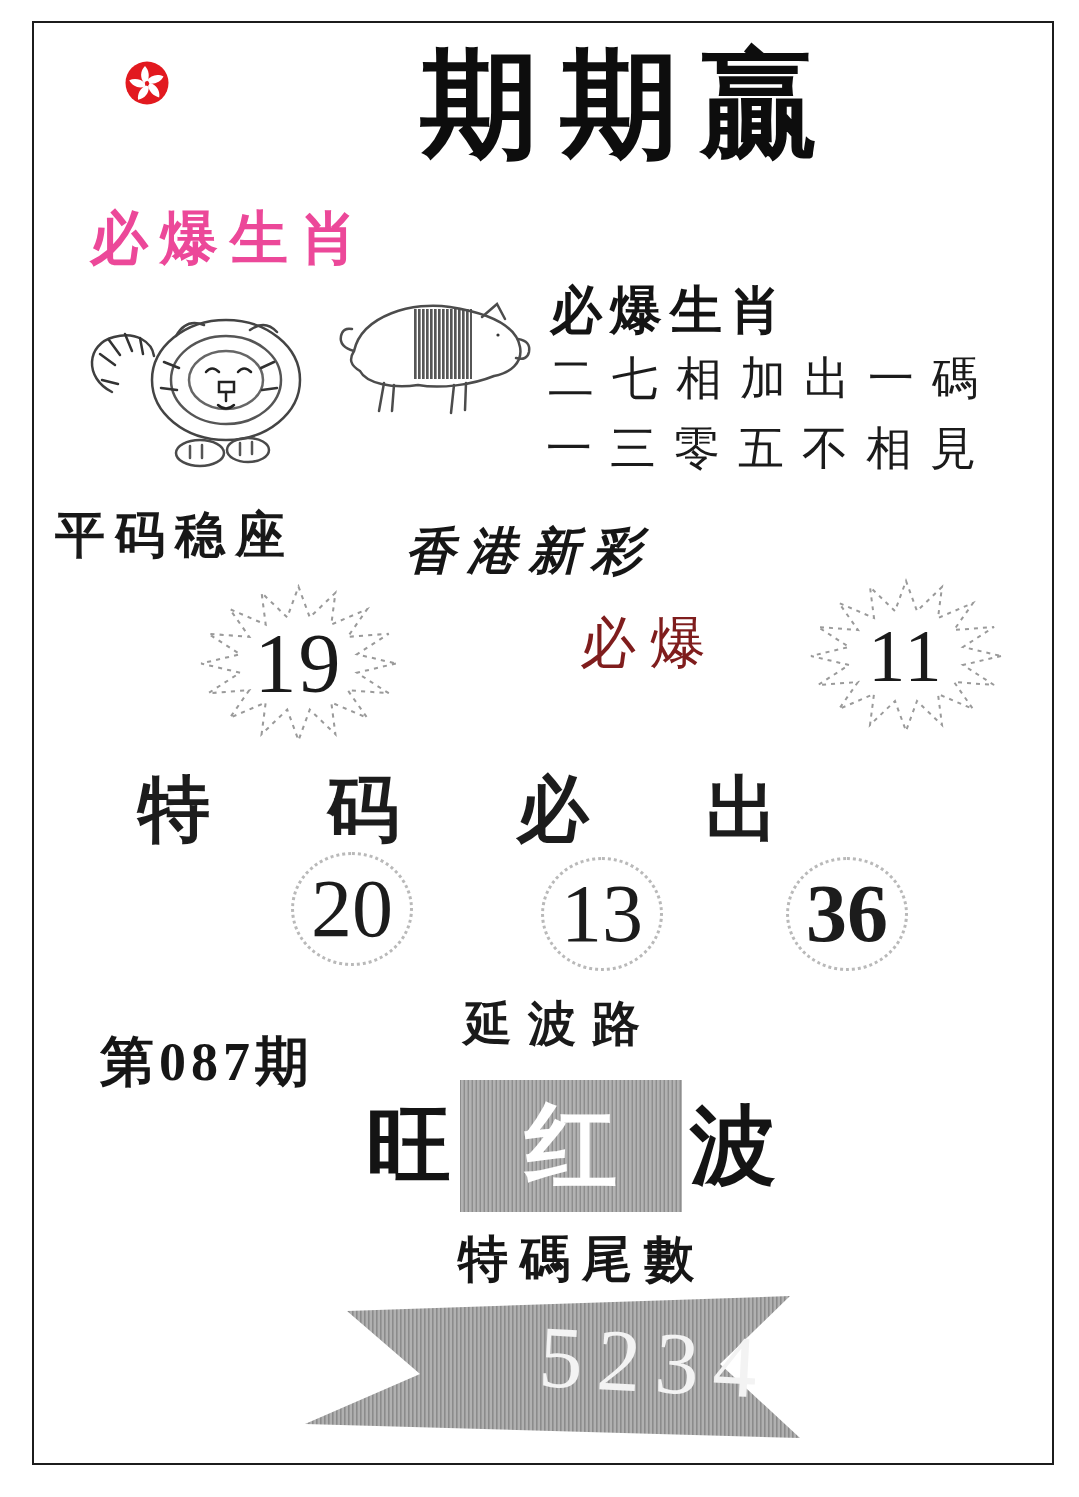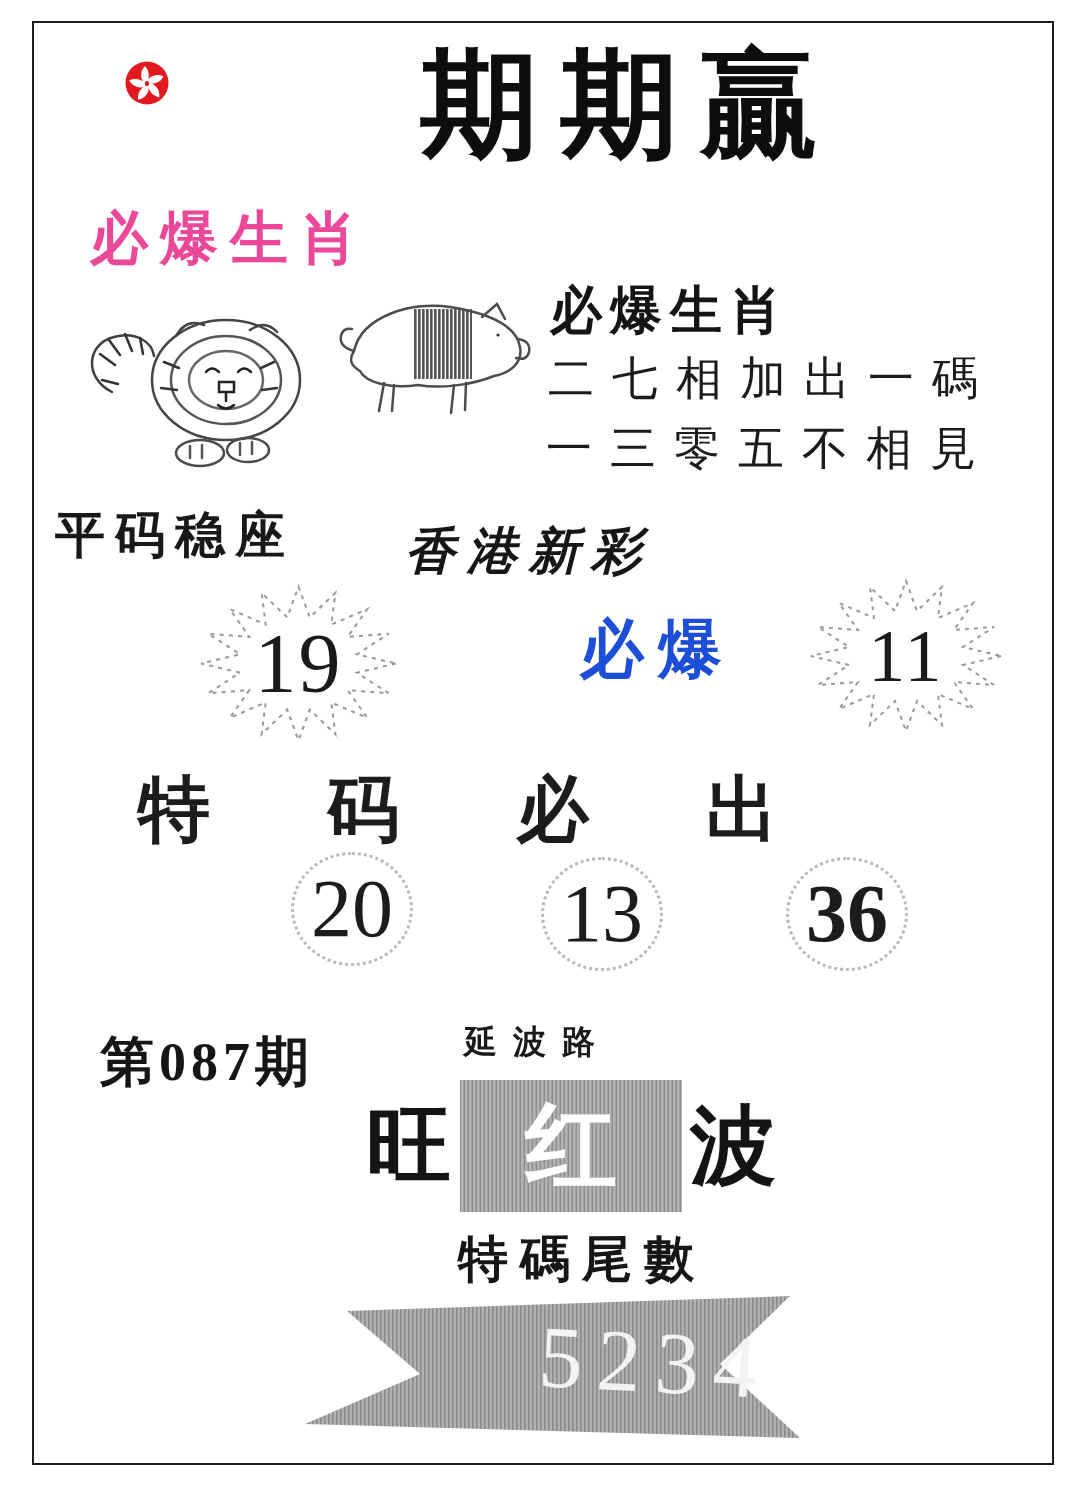--- a/index.html
+++ b/index.html
@@ -44,38 +44,38 @@
   .burst svg{position:absolute;left:0;top:0;}
   .burst .num{
     position:absolute;left:0;top:0;width:100%;height:100%;
     display:flex;align-items:center;justify-content:center;
     font-size:84px;font-weight:500;color:#1a1a1a;letter-spacing:2px;
   }
   .burst19{left:196px;top:576px;width:205px;height:175px;}
   .burst11{left:806px;top:570px;width:200px;height:172px;}
   .burst11 .num{font-size:74px;}
   .bibao-label{
-    position:absolute;left:580px;top:606px;font-size:64px;font-weight:700;
-    letter-spacing:14px;color:#1d4ed8;white-space:nowrap;
+    position:absolute;left:580px;top:606px;font-size:56px;font-weight:400;
+    letter-spacing:14px;color:#7f1d1d;white-space:nowrap;
   }
   .tema-row{
     position:absolute;left:138px;top:762px;width:640px;display:flex;
     justify-content:space-between;font-size:72px;font-weight:600;color:#1c1c1c;
   }
   .numcircle{
     position:absolute;width:116px;height:108px;border:3px dotted #b9b9b9;
     border-radius:50%;display:flex;align-items:center;justify-content:center;
     font-size:82px;font-weight:500;color:#1c1c1c;
   }
   .nc1{left:291px;top:852px;}
   .nc2{left:541px;top:857px;}
   .nc3{left:786px;top:857px;font-weight:bold;}
   .wave-heading{
-    position:absolute;left:464px;top:992px;font-size:33px;font-weight:700;
-    letter-spacing:16px;color:#1a1a1a;white-space:nowrap;margin-top:28px;
+    position:absolute;left:464px;top:992px;font-size:48px;font-weight:700;
+    letter-spacing:16px;color:#1a1a1a;white-space:nowrap;
   }
   .issue-label{
     position:absolute;left:100px;top:1026px;font-size:54px;font-weight:600;
     letter-spacing:5px;color:#161616;white-space:nowrap;
   }
   .wave-row{
     position:absolute;left:366px;top:1080px;display:flex;align-items:center;
   }
   .wave-char{font-size:86px;font-weight:700;color:#141414;line-height:1;}
   .wave-box{

